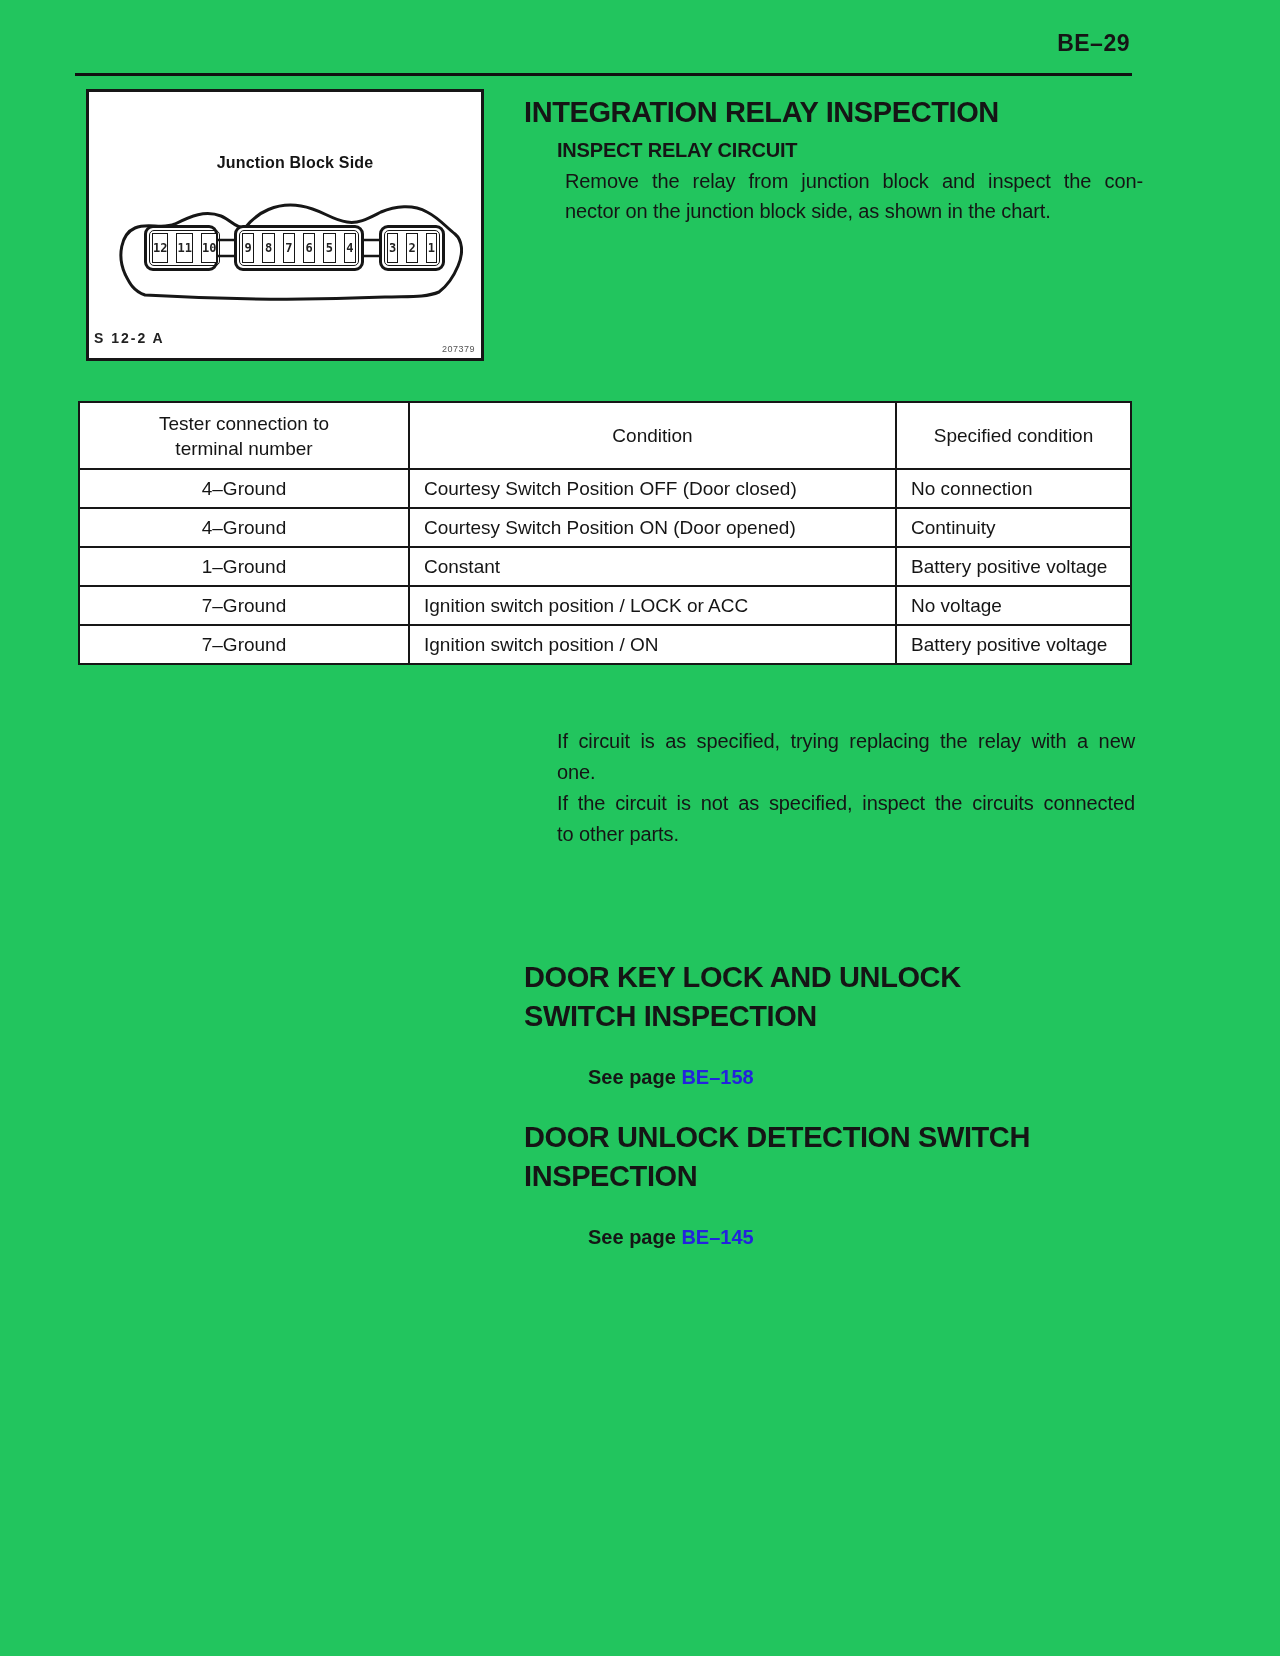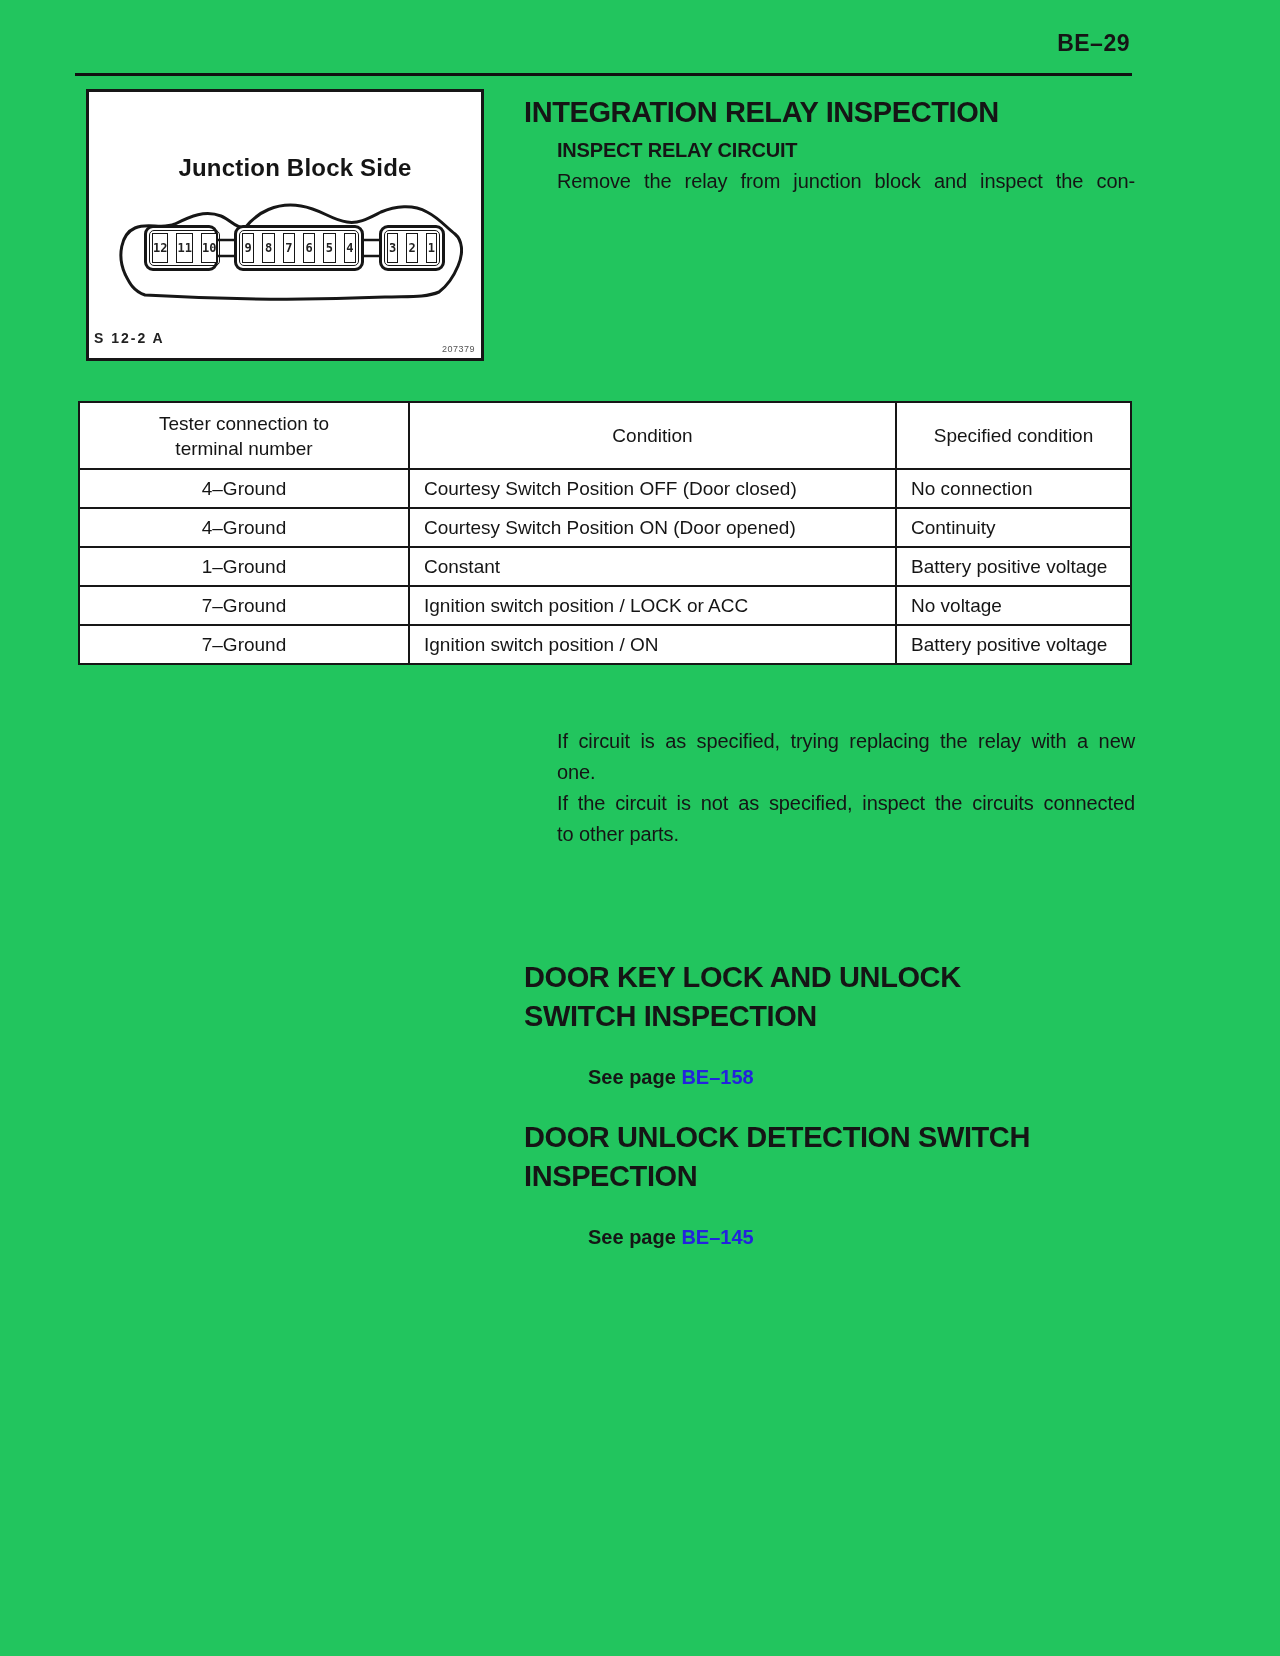--- a/index.html
+++ b/index.html
@@ -27,21 +27,21 @@
     background:#111;
   }
 
   
   .figbox {
     position:absolute; left:86px; top:89px; width:398px; height:272px;
     border:3px solid #161616; background:#fff;
   }
   .fig-title {
     position:absolute; top:62px; left:20px; right:0;
-    text-align:center; font-weight:bold; font-size:24px; letter-spacing:0.2px;
+    text-align:center; font-weight:bold; font-size:16px; letter-spacing:0.2px;
   }
   .blob-svg { position:absolute; left:26px; top:92px; width:348px; height:128px; }
   .pin-group {
     position:absolute; top:133px; height:46px;
     border:3px solid #161616; border-radius:9px; background:#fff;
     padding:2px; display:flex;
   }
   .pin-inner {
     flex:1; border:1.5px solid #161616; border-radius:5px;
     display:flex; align-items:stretch; padding:2px; gap:8px;
@@ -70,21 +70,21 @@
     font-size:29px; font-weight:bold; letter-spacing:-0.4px;
   }
   .h2a {
     position:absolute; left:557px; top:139px; width:600px;
     font-size:20px; font-weight:bold; letter-spacing:-0.2px;
   }
   .body-text {
     position:absolute; left:557px; width:578px;
     font-size:20px; line-height:30px; letter-spacing:-0.1px;
   }
-  .bt1 { top:166px; }
+  .bt1 { top:166px;margin-left:8px; }
   .jline { text-align:justify; text-align-last:justify; }
 
   
   .relay-table {
     position:absolute; left:78px; top:401px; width:1052px;
     border-collapse:collapse; table-layout:fixed;
     font-size:19px; color:#151515;
   }
   .relay-table th, .relay-table td { border:2px solid #161616; background:#fff; }
   .relay-table th {
@@ -158,20 +158,21 @@
     </div>
 
     <div class="fig-code-left">S 12-2 A</div>
     <div class="fig-code-right">207379</div>
   </div>
 
   <div class="h1a">INTEGRATION RELAY INSPECTION</div>
   <div class="h2a">INSPECT RELAY CIRCUIT</div>
   <div class="body-text bt1">
     <div class="jline">Remove the relay from junction block and inspect the con-</div>
+    <div>nector on the junction block side, as shown in the chart.</div>
   </div>
 
   <table class="relay-table">
     <colgroup>
         <col class="w0">
         <col class="w1">
         <col class="w2">
       </colgroup>
     <thead>
       <tr>

